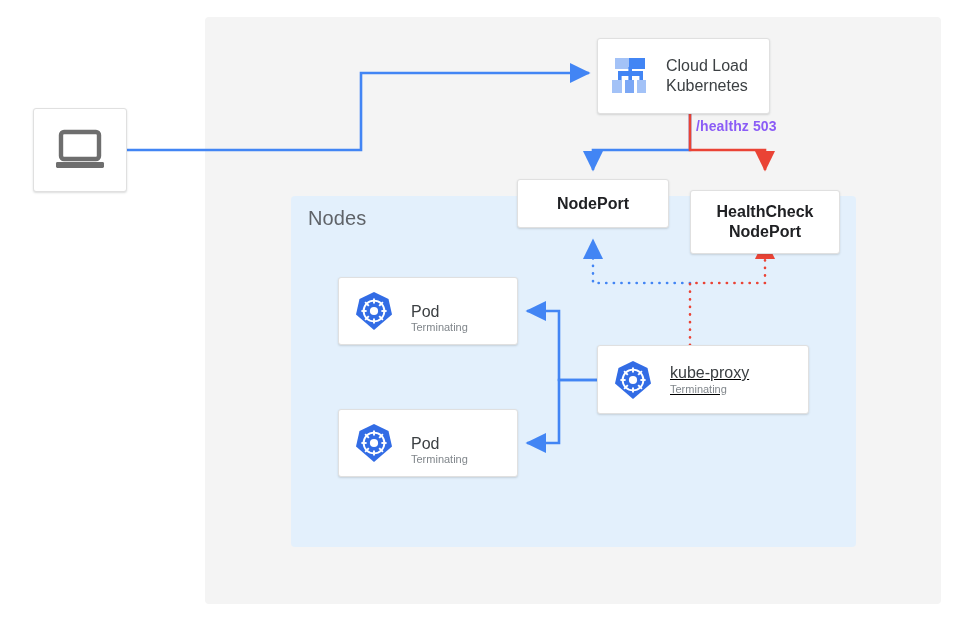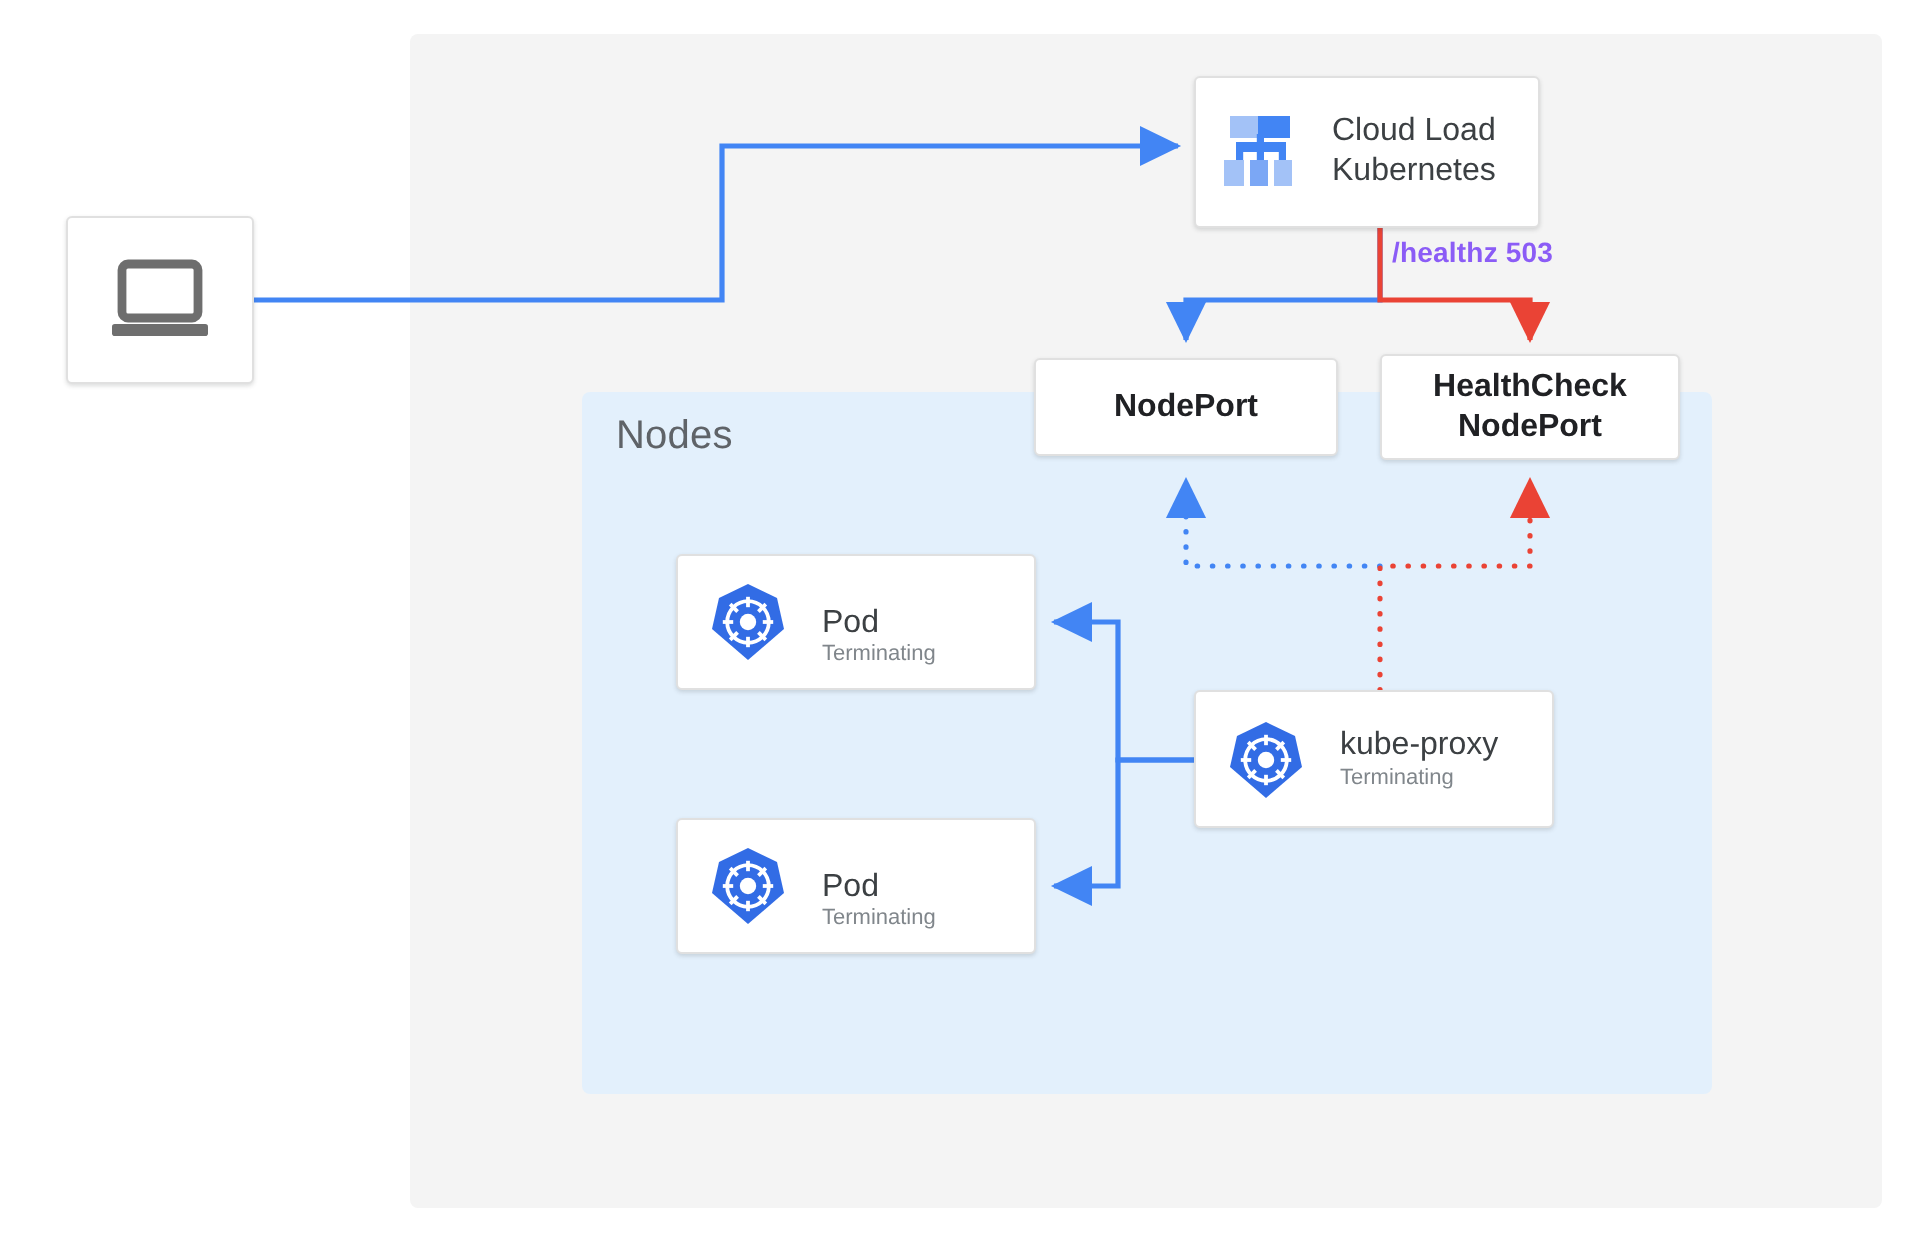--- a/index.html
+++ b/index.html
@@ -35,25 +35,25 @@
   .card-title{font-size:16px;color:#3c4043;}
   .card-sub{font-size:11px;color:#80868b;}
   .card-strong{font-size:16px;font-weight:bold;color:#202124;text-align:center;line-height:1.25;}
 
   
   #client-box{left:33px;top:108px;width:94px;height:84px;
               display:flex;align-items:center;justify-content:center;}
   #clb-box{left:597px;top:38px;width:173px;height:76px;padding-left:12px;}
   #clb-box .card-text{margin-left:10px;}
   #nodeport-box{left:517px;top:179px;width:152px;height:49px;}
-  #hcnodeport-box{left:690px;top:177px;width:150px;height:53px;}
+  #hcnodeport-box{left:690px;top:190px;width:150px;height:64px;}
   #pod1-box{left:338px;top:277px;width:180px;height:68px;padding-left:14px;}
   #pod2-box{left:338px;top:409px;width:180px;height:68px;padding-left:14px;}
   #pod1-box .card-text,#pod2-box .card-text{margin-left:16px;margin-top:14px;}
-  #kubeproxy-box{left:597px;top:345px;width:180px;height:69px;padding-left:14px;}
+  #kubeproxy-box{left:597px;top:345px;width:212px;height:69px;padding-left:14px;text-decoration:underline;}
   #kubeproxy-box .card-text{margin-left:16px;}
 
   
   #wires{position:absolute;left:0;top:0;width:965px;height:623px;pointer-events:none;}
 
   .healthz-label{
     position:absolute;left:696px;top:118px;
     font-size:14px;font-weight:bold;color:#8b5cf6;letter-spacing:.1px;
   }
 </style>

